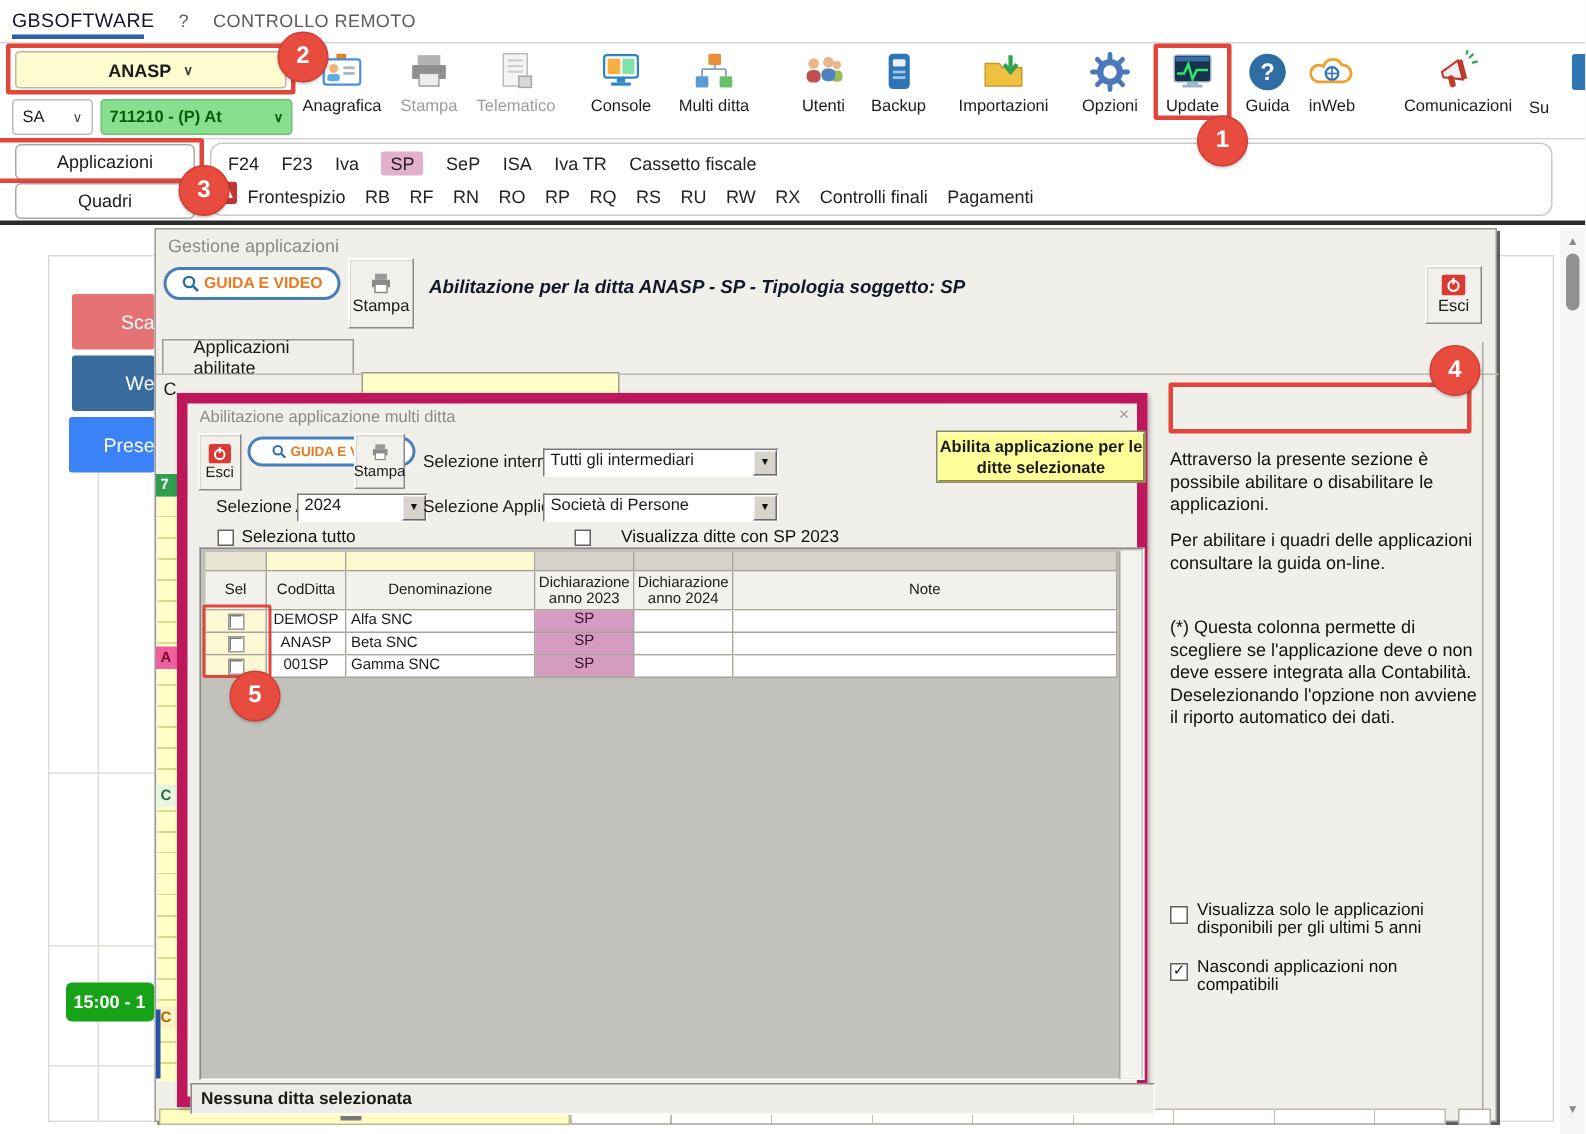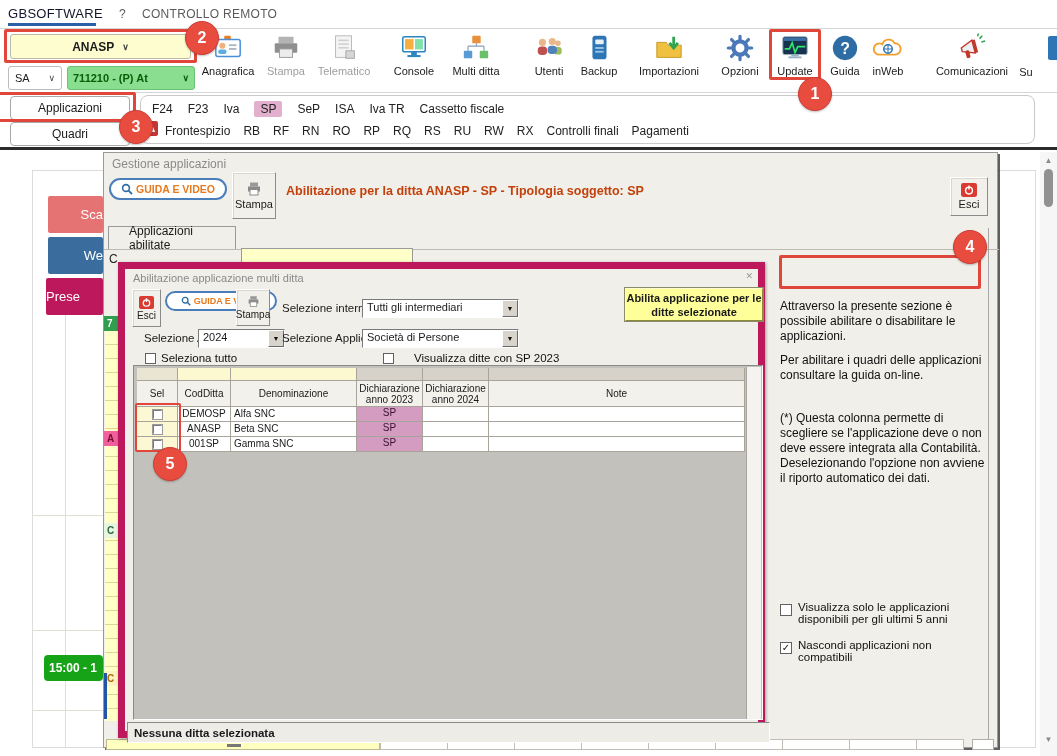--- a/index.html
+++ b/index.html
@@ -277,21 +277,21 @@
   <div class="abs" style="left:65px; top:300px; width:1px; height:448px; background:#e2ded6;"></div>
   <div class="abs" style="left:32px; top:515px; width:71px; height:1px; background:#e2ded6;"></div>
   <div class="abs" style="left:32px; top:630px; width:71px; height:1px; background:#e2ded6;"></div>
   <div class="abs" style="left:32px; top:710px; width:71px; height:1px; background:#e2ded6;"></div>
   <div class="abs" style="left:48px; top:196px; width:55px; height:37px; background:#e57373; color:#fff; font-size:13px; display:flex; align-items:center; justify-content:flex-end; border-radius:2px;">
       <span>Sca</span>
     </div>
   <div class="abs" style="left:48px; top:237px; width:55px; height:37px; background:#3a6d9e; color:#fff; font-size:13px; display:flex; align-items:center; justify-content:flex-end; border-radius:2px;">
       <span>We</span>
     </div>
-  <div class="abs" style="left:46px; top:278px; width:57px; height:37px; background:#be185d; color:#fff; font-size:13px; display:flex; align-items:center; border-radius:2px;">
+  <div class="abs" style="left:46px; top:278px; width:57px; height:37px; background:#3b82f6; color:#fff; font-size:13px; display:flex; align-items:center; justify-content:flex-end; border-radius:2px;">
       <span>Prese</span>
     </div>
   <div class="abs" style="left:44px; top:655px; width:59px; height:26px; background:#17a317; color:#fff; font-weight:bold; font-size:12px; display:flex; align-items:center; padding-left:5px; border-radius:4px; overflow:hidden; white-space:nowrap;">
       <span>15:00 - 1</span>
     </div>
 
   <div class="abs" style="left:1040px; top:152px; width:17px; height:604px; background:#f6f6f6;">
     <div class="scroll-ar" style="margin-top:4px;">▲</div>
     <div style="margin:4px auto 0; width:9px; height:38px; background:#919191; border-radius:5px;"></div>
     <div class="scroll-ar" style="margin-top:528px;">▼</div>
@@ -310,21 +310,21 @@
 
     <div class="raised btncol abs" style="left:128px; top:19px; width:44px; height:47px;">
       <svg width="18" height="16" viewBox="0 0 16 16">
           <rect x="4" y="1.5" width="8" height="4" fill="#9a9a9a"></rect>
           <rect x="2" y="5.5" width="12" height="5" fill="#8a8a8a"></rect>
           <rect x="4" y="8.5" width="8" height="5.5" fill="#fff" stroke="#8a8a8a"></rect>
         </svg>
       <span style="font-size:11px;">Stampa</span>
     </div>
 
-    <div class="abs" style="left:182px; top:31px; font-size:12.5px; font-weight:bold; color:#c2410c;">Abilitazione per la ditta ANASP -  SP - Tipologia soggetto: SP</div>
+    <div class="abs" style="left:182px; top:31px; font-size:12.5px; font-weight:bold; color:#0f172a;font-style:italic;">Abilitazione per la ditta ANASP -  SP - Tipologia soggetto: SP</div>
 
     <div class="raised btncol abs" style="left:846px; top:24px; width:38px; height:39px;">
       <svg width="16" height="14" viewBox="0 0 15 13">
           <rect width="15" height="13" rx="2" fill="#d93a32"></rect>
           <circle cx="7.5" cy="7" r="3.2" fill="none" stroke="#fff" stroke-width="1.3"></circle>
           <line x1="7.5" y1="2.2" x2="7.5" y2="6" stroke="#fff" stroke-width="1.4"></line>
         </svg>
       <span style="font-size:11px;">Esci</span>
     </div>
 

